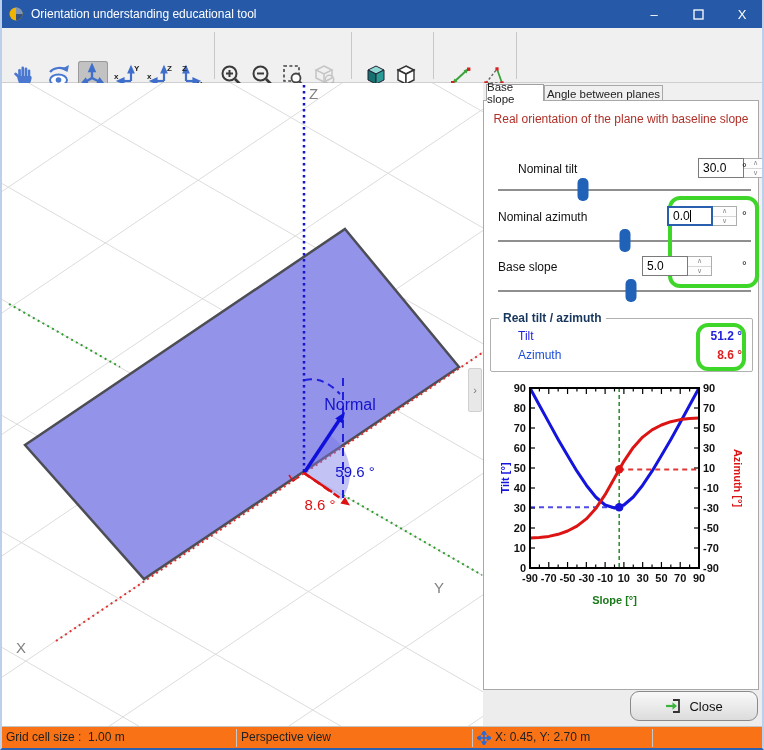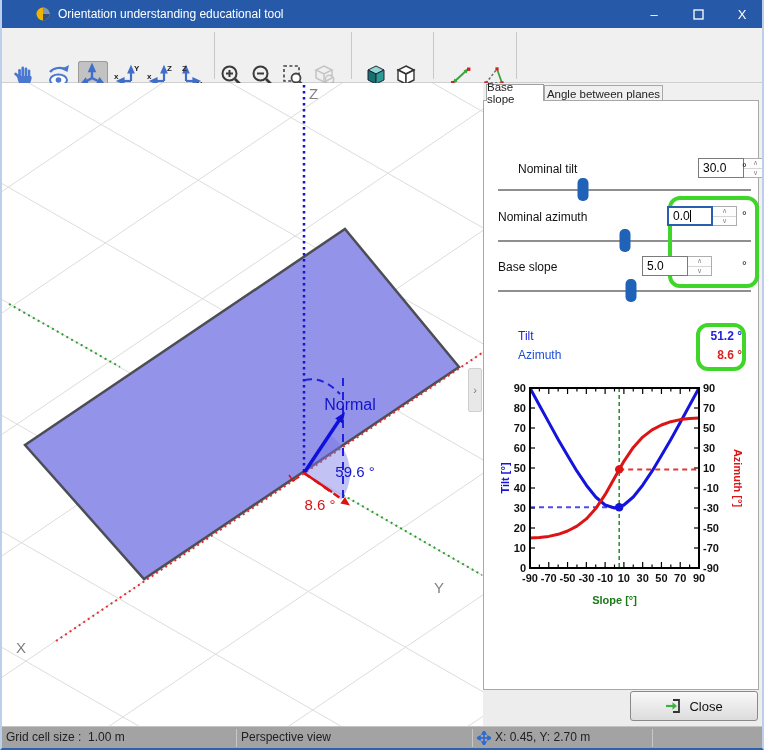--- a/index.html
+++ b/index.html
@@ -2,21 +2,21 @@
 <html><head>
 <meta charset="utf-8">
 <style>
   html,body{margin:0;padding:0;background:#888;}
   *{box-sizing:border-box;}
   .window{position:relative;width:764px;height:750px;background:#f0f0f0;
     font-family:"Liberation Sans",sans-serif;overflow:hidden;
     border-left:2px solid #bcd0ec;border-right:2px solid #bcd0ec;border-bottom:2px solid #2e62b0;}
   
   .titlebar{position:absolute;left:-2px;top:0;width:764px;height:28px;background:#265aa8;color:#fff;
-    display:flex;align-items:center;padding-left:27px;}
+    display:flex;align-items:center;}
   .titlebar .appicon{margin-left:9px;width:14px;height:14px;}
   .titlebar .title{margin-left:8px;font-size:12px;}
   .winbtns{position:absolute;right:0;top:0;height:28px;display:flex;}
   .winbtn{width:44px;height:28px;display:flex;align-items:center;justify-content:center;color:#fff;
     font-size:13px;cursor:default;}
   
   .toolbar{position:absolute;left:-2px;top:28px;width:764px;height:55px;background:#f0f0f0;
     border-bottom:1px solid #cfcfcf;}
   .tool{position:absolute;width:30px;height:30px;top:33px;display:flex;align-items:center;justify-content:center;border-radius:3px;}
   .tool.selected{background:#c2c2c2;box-shadow:inset 0 0 0 1px #9a9a9a;}
@@ -45,23 +45,23 @@
   .spinbtns div{height:9px;font-size:7px;line-height:8px;text-align:center;color:#8a8a8a;}
   .degree{position:absolute;font-size:12px;color:#111;}
   .caret{display:inline-block;width:1px;height:12px;background:#000;vertical-align:-2px;}
   .slidertrack{position:absolute;height:2px;background:#8f8f8f;}
   .thumb{position:absolute;top:-11px;width:11px;height:23px;background:#1f62b8;border-radius:5px;transform:translateX(-50%);}
   .hl{position:absolute;border:4px solid #3fd62a;border-radius:12px;z-index:4;}
   .realrow-label{position:absolute;font-size:12px;margin-left:20px;}
   .realrow-val{position:absolute;width:80px;text-align:right;font-size:12px;font-weight:bold;}
   
   .footer{position:absolute;left:481px;top:690px;width:281px;height:36px;background:#ededed;}
-  .closebtn{position:absolute;left:147px;top:1px;width:128px;height:30px;border:1px solid #8a8a8a;border-radius:3px;
+  .closebtn{position:absolute;left:147px;top:1px;width:128px;height:30px;border:1px solid #8a8a8a;border-radius:9px;
     background:linear-gradient(#f9f9f9,#dcdcdc);display:flex;align-items:center;justify-content:center;gap:7px;font-size:13px;color:#111;}
-  .statusbar{position:absolute;left:-2px;top:726px;width:764px;height:22px;background:#a3a3a3;border-top:1px solid #c4c4c4;
+  .statusbar{position:absolute;left:-2px;top:726px;width:764px;height:22px;background:#f97316;border-top:1px solid #c4c4c4;
     font-size:12px;color:#222;white-space:pre;}
   .status-cell{position:absolute;top:3px;}
   .ssep{position:absolute;top:2px;width:1px;height:18px;background:#c8c8c8;}
 </style>
 </head>
 <body>
 
 <div class="window">
 
   <div class="titlebar">
@@ -299,20 +299,21 @@
     <text x="348" y="327" font-size="16" fill="#1313cc" text-anchor="middle">Normal</text>
     <text x="353" y="394" font-size="15" fill="#1313cc" text-anchor="middle">59.6 °</text>
     <text x="318" y="427" font-size="15" fill="#dd1111" text-anchor="middle">8.6 °</text>
   </svg>
   <div class="expander">›</div>
 
   <div class="panel-bg"></div>
   <div class="card"></div>
   <div class="tab active">Base slope</div>
   <div class="tab inactive">Angle between planes</div>
+  <div class="heading" style="z-index:2">Real orientation of the plane with baseline slope</div>
 
   <div class="flabel" style="left:516px;top:162px;z-index:2">Nominal tilt</div>
   <div class="spinbox" style="left:696px;top:158px;z-index:2">
     <div class="spinfield"><span>30.0</span></div>
     <div class="spinbtns">
         <div>∧</div>
         <div style="border-top:1px solid #d6d6d6">∨</div>
       </div>
   </div>
   <div class="degree" style="left:740px;top:161px;z-index:2">°</div>
@@ -341,20 +342,23 @@
         <div style="border-top:1px solid #d6d6d6">∨</div>
       </div>
   </div>
   <div class="degree" style="left:740px;top:259px;z-index:5">°</div>
   <div class="slidertrack" style="left:496px;top:290px;width:253px;z-index:2">
     <div class="thumb" style="left: 52.5%;"></div>
   </div>
 
   <div class="hl" style="left:666px;top:196px;width:91px;height:92px"></div>
 
+  <div class="groupbox" style="left:488px;top:318px;width:263px;height:54px;z-index:2">
+    <span class="grouptitle">Real tilt / azimuth</span>
+  </div>
   <div class="realrow-label" style="left:496px;top:329px;color:#2222dd;z-index:2">Tilt</div>
   <div class="realrow-val" style="left:660px;top:329px;color:#2222dd;z-index:2">51.2 °</div>
   <div class="realrow-label" style="left:496px;top:348px;color:#1d4ed8;z-index:2">Azimuth</div>
   <div class="realrow-val" style="left:660px;top:348px;color:#dd2222;z-index:2">8.6 °</div>
   <div class="hl" style="left:694px;top:323px;width:50px;height:48px"></div>
 
   <svg id="chart" width="276" height="240" viewBox="0 0 276 240" style="position:absolute;left:482px;top:376px;z-index:2">
       <line x1="46" y1="192" x2="46" y2="186" stroke="#000" stroke-width="1.2"></line>
       <line x1="46" y1="12" x2="46" y2="18" stroke="#000" stroke-width="1.2"></line>
       <line x1="55.388888888888886" y1="192" x2="55.388888888888886" y2="188.5" stroke="#000" stroke-width="1.2"></line>

